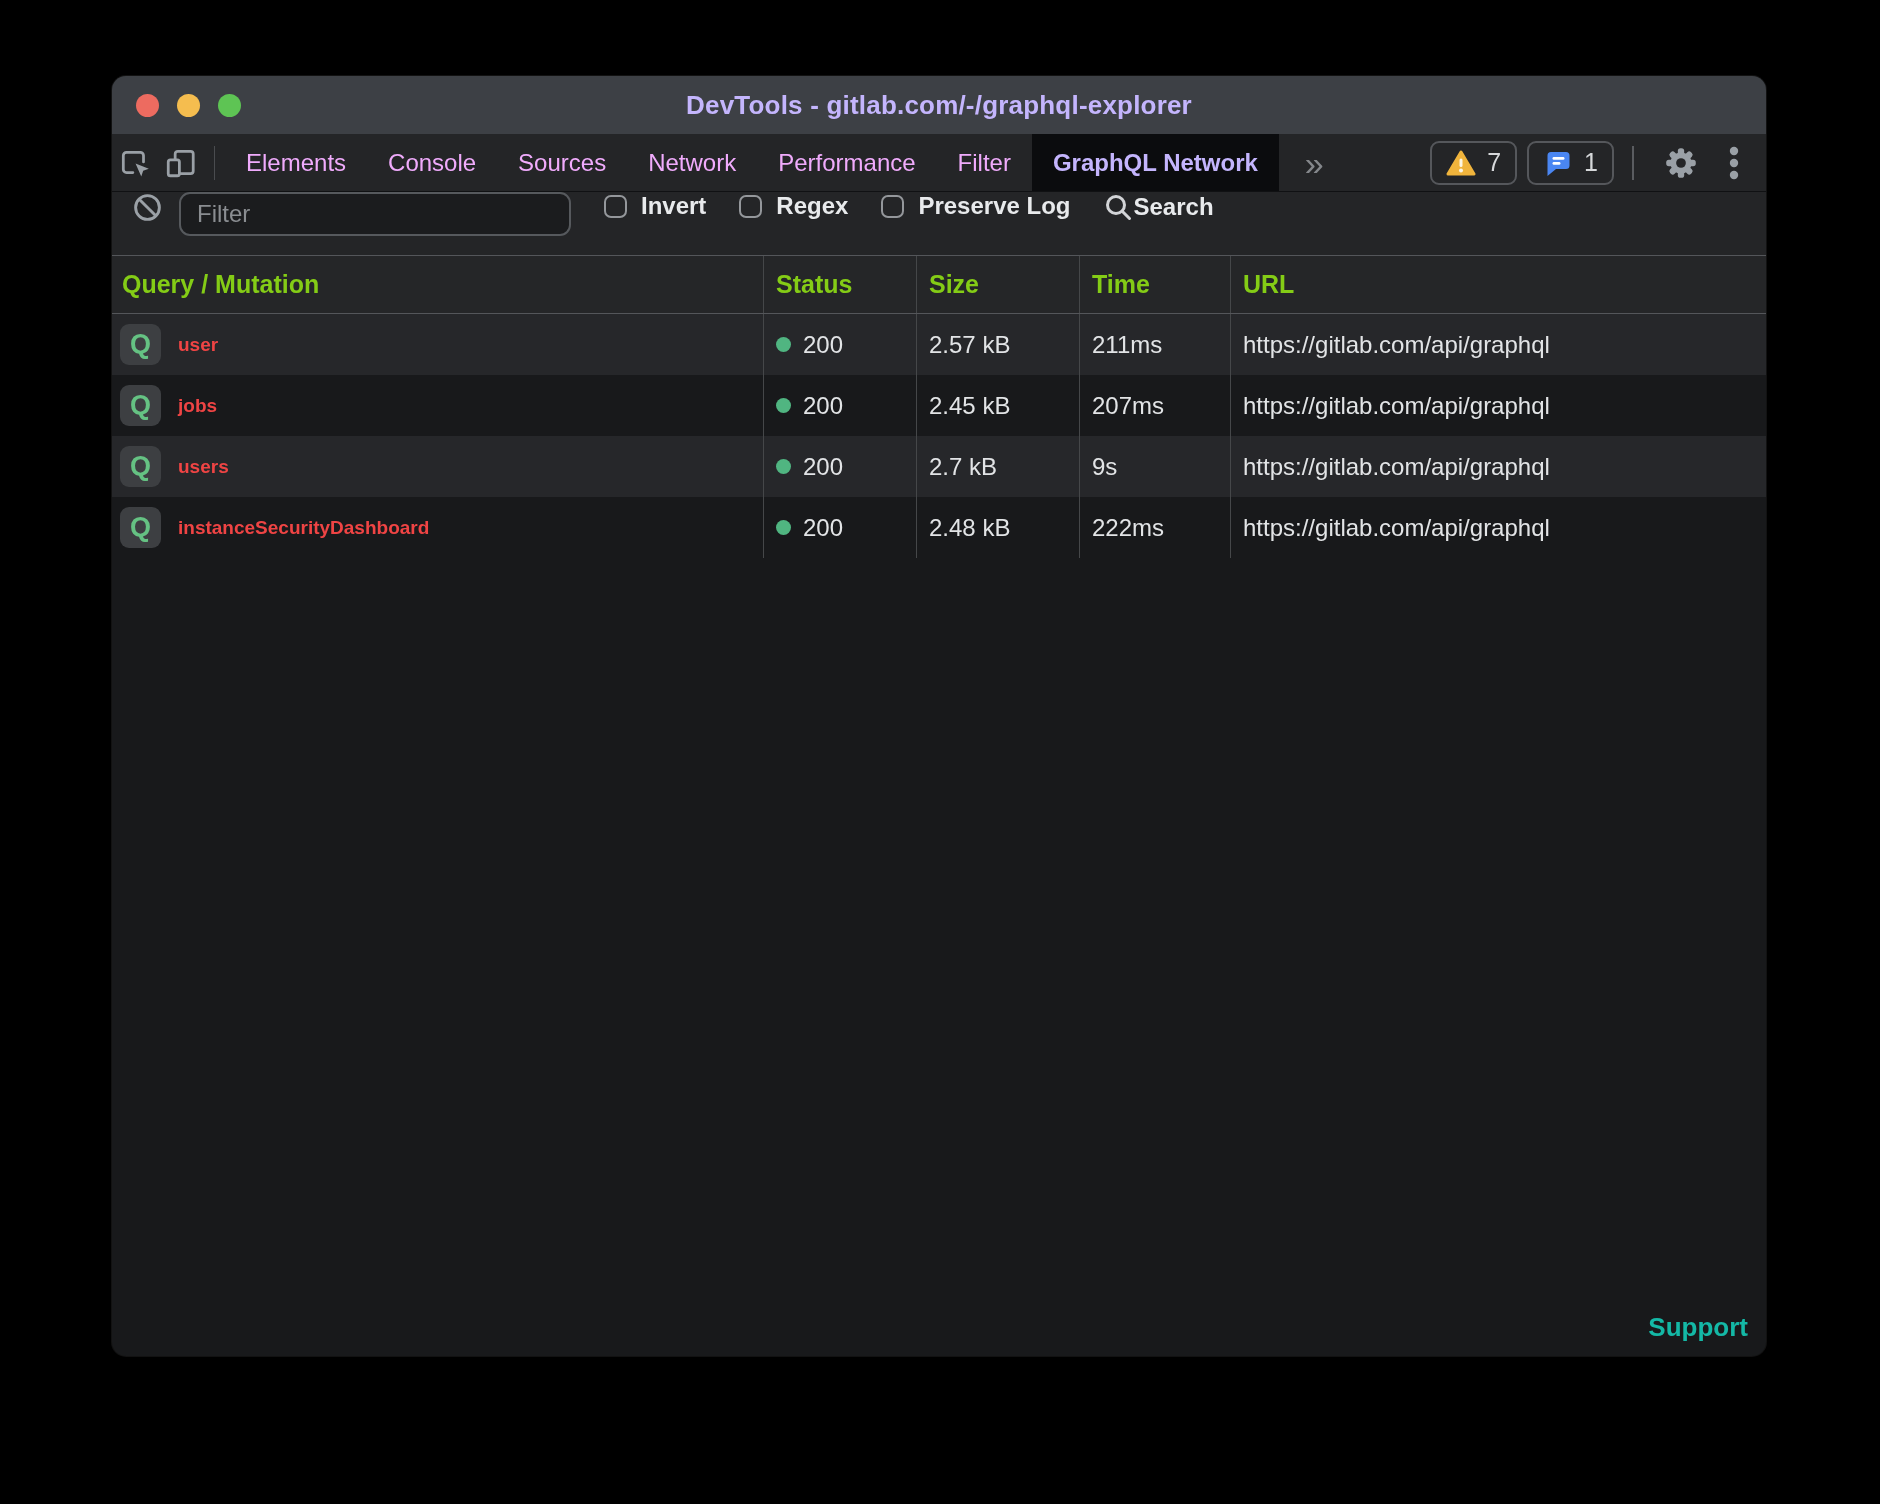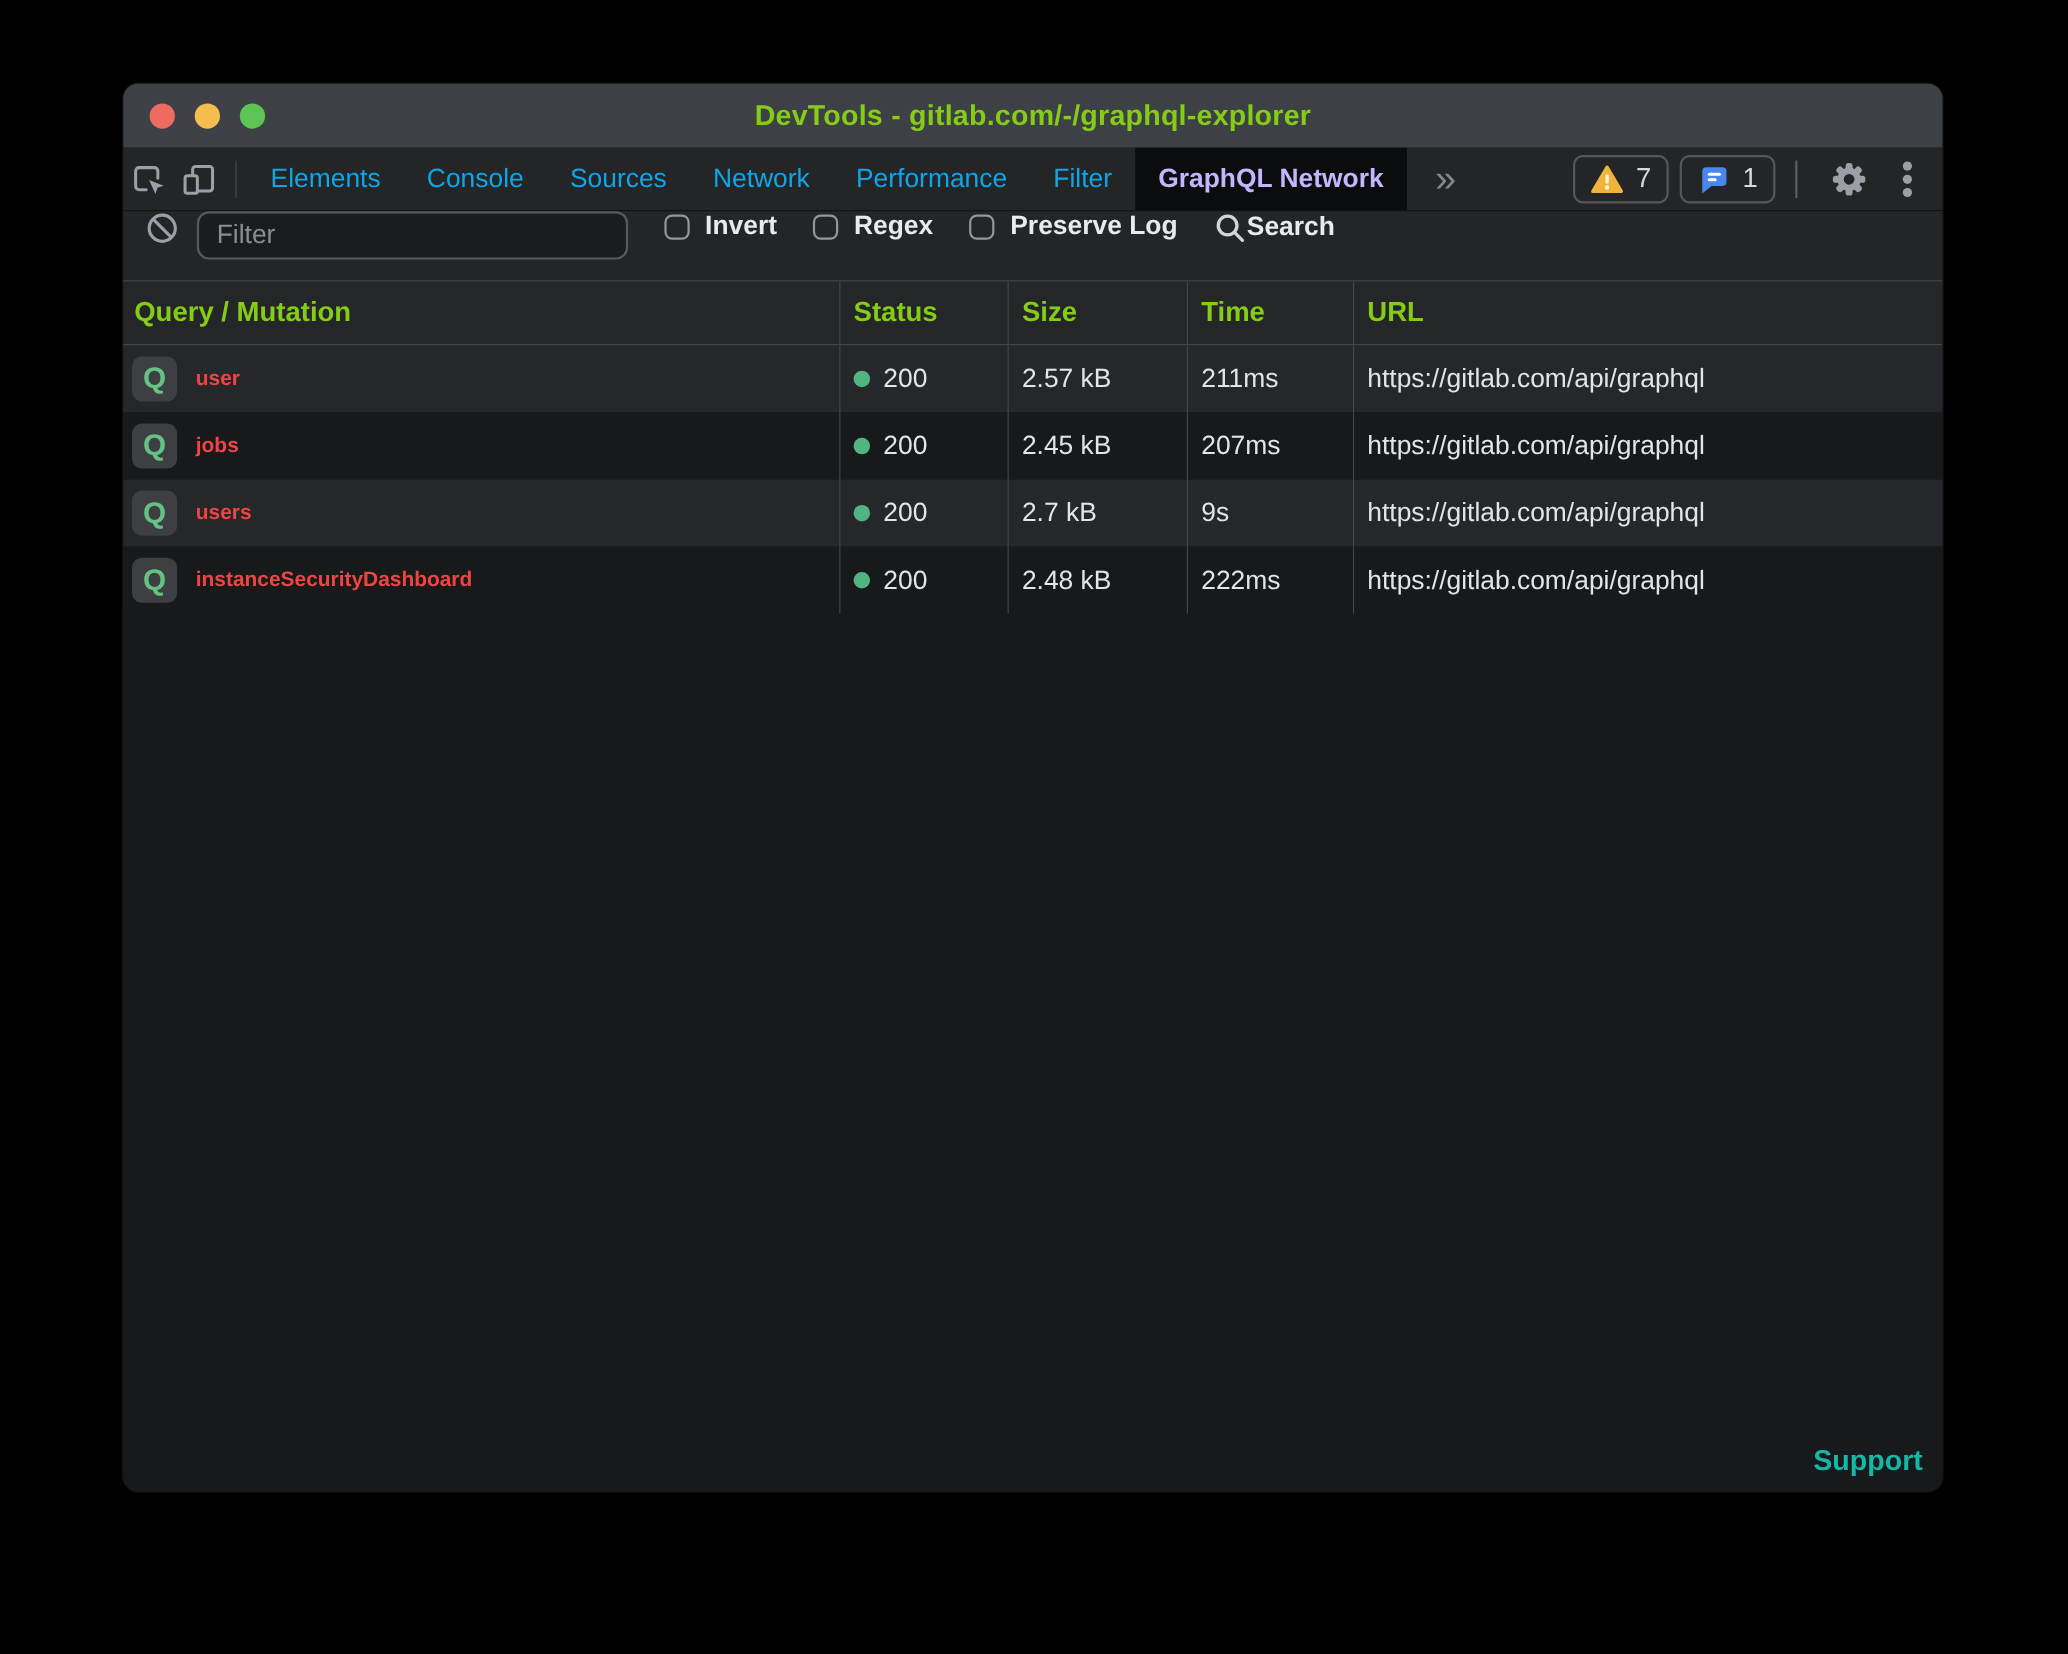--- a/index.html
+++ b/index.html
@@ -11,27 +11,27 @@
     box-shadow:0 0 0 1px rgba(255,255,255,0.07), 0 24px 70px rgba(0,0,0,0.7);
   }
 
   
   .titlebar { height:58px; background:#3d4045; position:relative; display:flex; align-items:center; justify-content:center; }
   .traffic { position:absolute; left:24px; top:0; height:100%; display:flex; align-items:center; gap:18px; }
   .light { width:23px; height:23px; border-radius:50%; }
   .light.red { background:#ed6b60; }
   .light.yellow { background:#f5bd4f; }
   .light.green { background:#5ec454; }
-  .win-title { font-size:26px; font-weight:bold; color:#84cc16; letter-spacing:0.2px; }
+  .win-title { font-size:26px; font-weight:bold; color:#c4b5fd; letter-spacing:0.2px; }
 
   
   .tabbar { height:58px; background:#242527; display:flex; align-items:center; border-bottom:1px solid #101113; }
   .icon-btn { width:46px; height:100%; display:flex; align-items:center; justify-content:center; }
   .tab-vsep { width:1px; height:34px; background:#4a4c4f; margin:0 10px; }
-  .tab { height:100%; padding:0 21px; display:flex; align-items:center; font-size:24px; color:#0ea5e9; white-space:nowrap; }
+  .tab { height:100%; padding:0 21px; display:flex; align-items:center; font-size:24px; color:#f0abfc; white-space:nowrap; }
   .tab.active { background:#0b0c0e; color:#c4b5fd; font-weight:bold; }
   .more-tabs { font-size:34px; color:#84878b; padding:0 26px; line-height:1; }
   .tb-spacer { flex:1; }
   .count-badge { display:flex; align-items:center; gap:11px; height:44px; padding:0 14px; border:2px solid #55575b; border-radius:9px; color:#d6d8da; font-size:25px; margin-right:10px; background:transparent; }
   .right-vsep { width:2px; height:34px; background:#5a5c60; margin:0 14px 0 8px; }
   .gear-btn, .kebab-btn { height:100%; display:flex; align-items:center; justify-content:center; padding:0 14px; }
   .kebab-btn { padding-right:26px; }
 
   
   .toolbar { height:64px; background:#242527; display:flex; align-items:flex-start; border-bottom:1px solid #54565a; }

